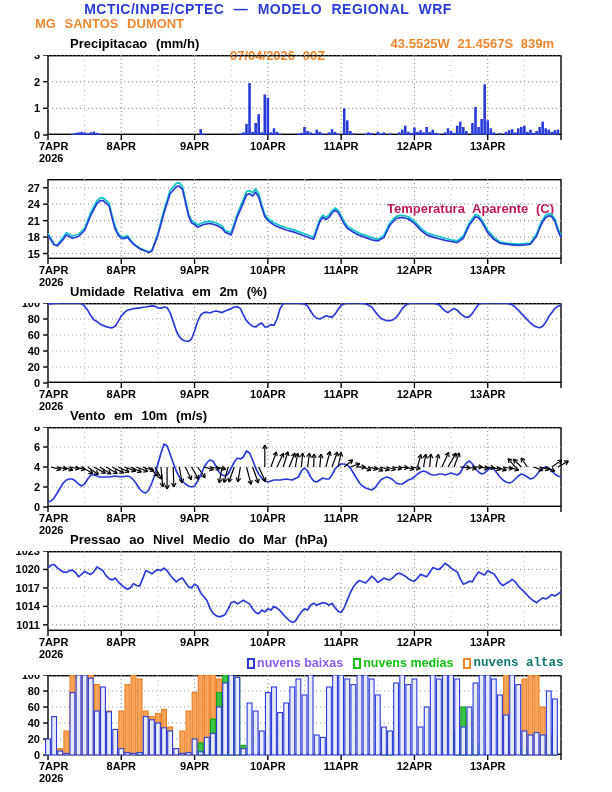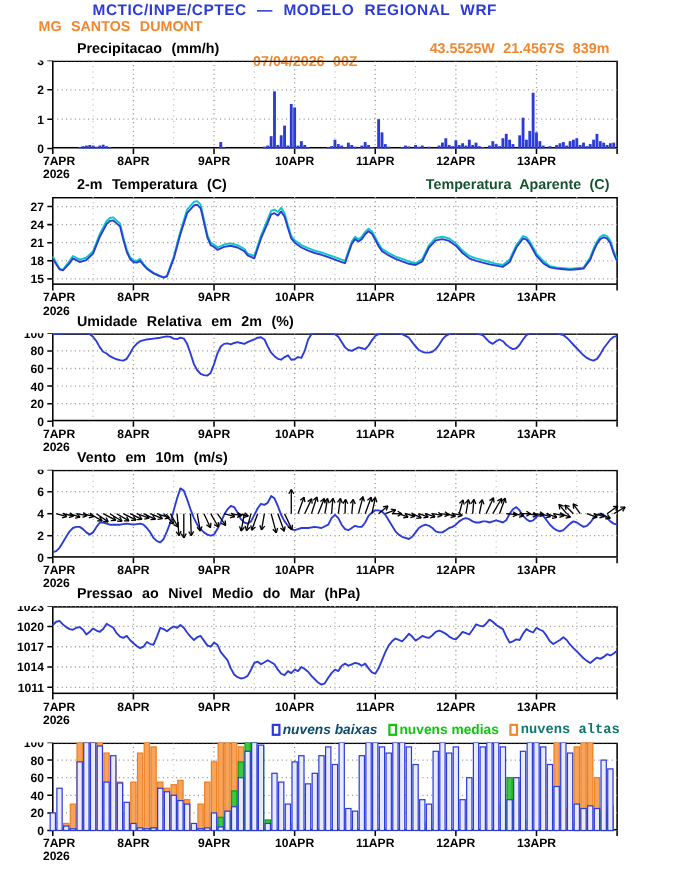--- a/index.html
+++ b/index.html
@@ -166,22 +166,21 @@
     <rect x="538.325" y="72" width="2.6" height="8" fill="#2b3bd8"></rect>
     <rect x="541.3785714285715" y="66.66666666666667" width="2.6" height="13.333333333333329" fill="#2b3bd8"></rect>
     <rect x="544.4321428571429" y="73.33333333333333" width="2.6" height="6.666666666666671" fill="#2b3bd8"></rect>
     <rect x="547.4857142857143" y="74.66666666666666" width="2.6" height="5.333333333333343" fill="#2b3bd8"></rect>
     <rect x="550.5392857142857" y="76.8" width="2.6" height="3.200000000000003" fill="#2b3bd8"></rect>
     <rect x="553.5928571428572" y="75.19999999999999" width="2.6" height="4.800000000000011" fill="#2b3bd8"></rect>
     <rect x="556.6464285714286" y="74.66666666666666" width="2.6" height="5.333333333333343" fill="#2b3bd8"></rect>
   </svg>
 
 <div class="abs ptitle-row" style="top:160px">
-  <span class="ptitle">2-m Temperatura (C)</span>
-  <span class="pright" id="temp-legend" style="color: #14532d;">Temperatura Aparente (C)</span>
+  <span class="pright" id="temp-legend" style="color: #be185d; margin-top: 41px;">Temperatura Aparente (C)</span>
 </div>
 <svg id="plot1" class="plot" style="top:179px" width="612" height="112">
     <rect x="48" y="0.7" width="513" height="78.6" fill="none" stroke="#000" stroke-width="1.4"></rect>
     <line x1="48" y1="74.52054794520548" x2="561" y2="74.52054794520548" stroke="#9a9a9a" stroke-width="1.2" stroke-dasharray="1 3"></line>
     <line x1="43" y1="74.52054794520548" x2="48" y2="74.52054794520548" stroke="#000" stroke-width="1.4"></line>
     <text x="40" y="78.52054794520548" text-anchor="end" font-size="11">15</text>
     <line x1="48" y1="58.082191780821915" x2="561" y2="58.082191780821915" stroke="#9a9a9a" stroke-width="1.2" stroke-dasharray="1 3"></line>
     <line x1="43" y1="58.082191780821915" x2="48" y2="58.082191780821915" stroke="#000" stroke-width="1.4"></line>
     <text x="40" y="62.082191780821915" text-anchor="end" font-size="11">18</text>
     <line x1="48" y1="41.643835616438366" x2="561" y2="41.643835616438366" stroke="#9a9a9a" stroke-width="1.2" stroke-dasharray="1 3"></line>
@@ -632,21 +631,21 @@
     <text x="414.42857142857144" y="95" text-anchor="middle" font-size="11">12APR</text>
     <text x="487.71428571428567" y="95" text-anchor="middle" font-size="11">13APR</text>
     <text x="39" y="107" text-anchor="start" font-size="11">2026</text>
     <polyline points="48.0,17.2 51.1,14.2 54.1,13.5 57.2,16.6 60.2,19.1 63.3,20.9 66.3,21.5 69.4,19.7 72.4,19.1 75.5,21.5 78.5,25.8 81.6,23.4 84.6,20.3 87.7,22.2 90.8,23.4 93.8,20.9 96.9,16.0 99.9,17.8 103.0,19.7 106.0,24.6 109.1,27.7 112.1,28.9 115.2,27.1 118.2,30.8 121.3,33.8 124.3,36.3 127.4,38.2 130.4,36.9 133.5,32.6 136.6,34.5 139.6,35.1 142.7,27.7 145.7,19.7 148.8,20.9 151.8,22.8 154.9,20.3 157.9,18.5 161.0,19.7 164.0,17.2 167.1,19.7 170.1,24.0 173.2,27.7 176.3,30.8 179.3,28.3 182.4,27.1 185.4,31.4 188.5,35.7 191.5,36.9 194.6,33.2 197.6,35.1 200.7,41.8 203.7,45.5 206.8,49.2 209.8,56.6 212.9,62.2 215.9,64.6 219.0,65.8 222.1,65.2 225.1,63.4 228.2,57.8 231.2,51.7 234.3,50.5 237.3,52.9 240.4,51.1 243.4,49.2 246.5,51.1 249.5,52.9 252.6,57.8 255.6,61.5 258.7,62.8 261.8,59.1 264.8,60.9 267.9,57.8 270.9,59.1 274.0,55.4 277.0,57.2 280.1,59.7 283.1,63.4 286.2,66.5 289.2,69.5 292.3,71.4 295.3,70.2 298.4,65.2 301.4,60.9 304.5,57.8 307.6,59.1 310.6,54.2 313.7,52.3 316.7,54.2 319.8,52.9 322.8,51.7 325.9,52.3 328.9,54.2 332.0,52.3 335.0,56.6 338.1,60.3 341.1,61.5 344.2,56.6 347.3,49.2 350.3,41.8 353.4,35.7 356.4,32.0 359.5,29.5 362.5,30.8 365.6,32.0 368.6,28.9 371.7,25.2 374.7,27.7 377.8,31.4 380.8,29.5 383.9,27.1 386.9,28.3 390.0,28.9 393.1,26.5 396.1,23.4 399.2,22.2 402.2,23.4 405.3,25.2 408.3,27.7 411.4,29.5 414.4,30.2 417.5,27.1 420.5,23.4 423.6,24.6 426.6,25.8 429.7,21.5 432.8,16.6 435.8,17.8 438.9,18.5 441.9,16.0 445.0,12.3 448.0,14.2 451.1,17.2 454.1,19.1 457.2,20.9 460.2,27.7 463.3,33.2 466.3,32.0 469.4,30.2 472.4,30.8 475.5,25.2 478.6,20.9 481.6,22.8 484.7,24.0 487.7,19.7 490.8,21.5 493.8,22.8 496.9,27.1 499.9,32.0 503.0,34.5 506.0,32.6 509.1,30.8 512.1,28.3 515.2,30.8 518.3,35.1 521.3,38.2 524.4,41.2 527.4,44.3 530.5,47.4 533.5,49.8 536.6,51.7 539.6,49.2 542.7,46.8 545.7,48.0 548.8,46.2 551.8,43.7 554.9,44.9 557.9,43.1 561.0,40.6" fill="none" stroke="#2b3bd8" stroke-width="1.7" stroke-linejoin="round"></polyline>
   </svg>
 
 <div class="abs ptitle-row" style="top:656px">
   <span class="legend">
     <span class="leg-item">
       <span class="leg-sq" id="sq-low" style="border-color: rgb(43, 59, 216);"></span>
-      <span id="lab-low" style="color: #0c4a6e; font-style: italic;">nuvens baixas</span>
+      <span id="lab-low" style="color: #8b5cf6;">nuvens baixas</span>
     </span>
     <span class="leg-item">
       <span class="leg-sq" id="sq-mid" style="border-color: rgb(16, 196, 16);"></span>
       <span id="lab-mid" style="color: rgb(16, 196, 16);">nuvens medias</span>
     </span>
     <span class="leg-item">
       <span class="leg-sq" id="sq-high" style="border-color: rgb(240, 135, 46);"></span>
       <span id="lab-high" style="color: #0f766e; font-family: Liberation Mono, monospace;">nuvens altas</span>
     </span>
   </span>

